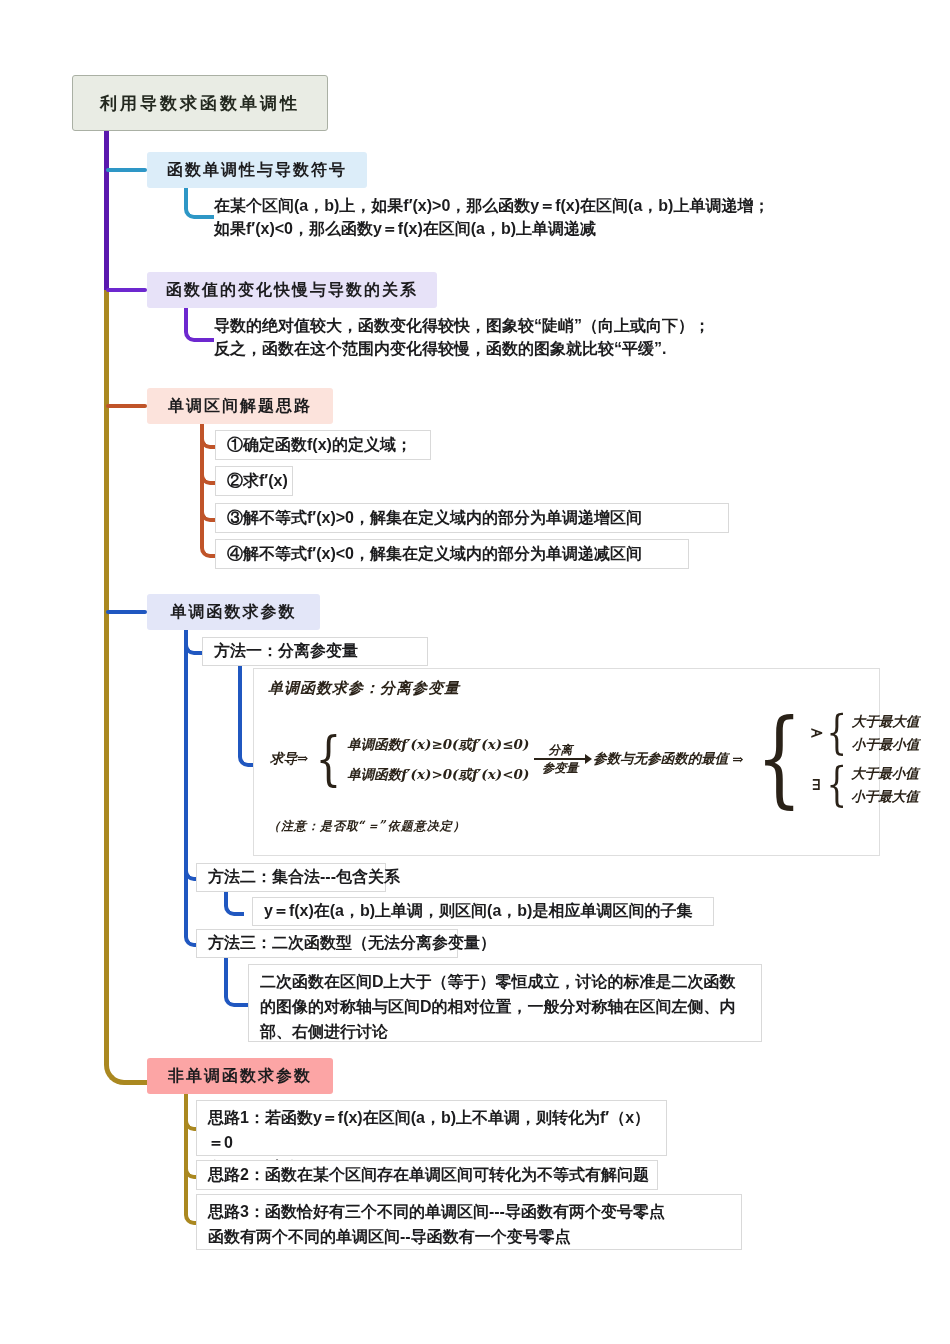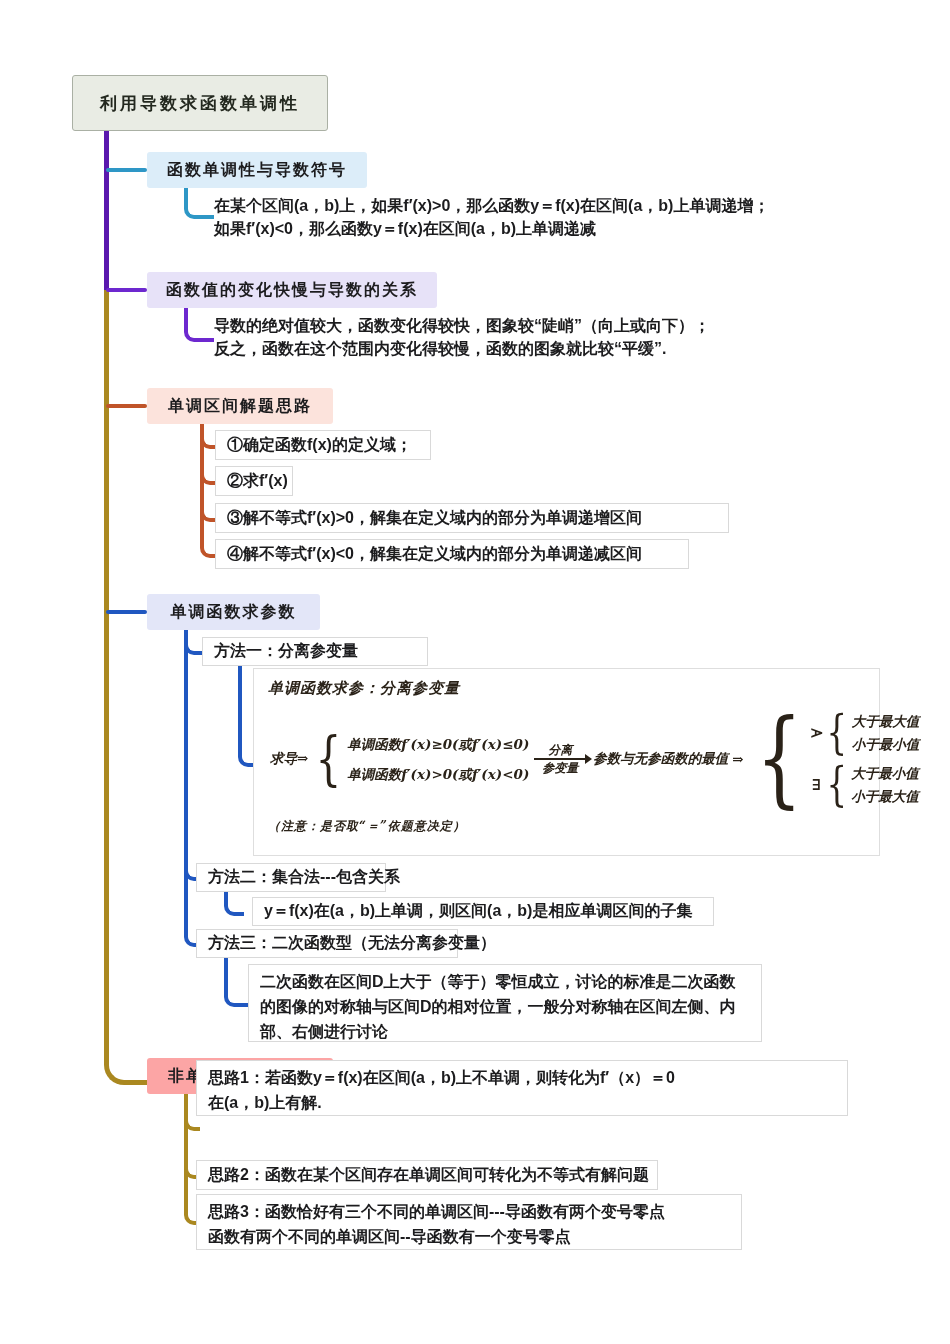--- a/index.html
+++ b/index.html
@@ -25,21 +25,21 @@
   .box.multi{display:block;padding:4px 11px;line-height:25px;white-space:normal;}
   #s1{left:215px;top:430px;width:216px;height:30px;}
   #s2{left:215px;top:466px;width:78px;height:30px;}
   #s3{left:215px;top:503px;width:514px;height:30px;}
   #s4{left:215px;top:539px;width:474px;height:30px;}
   #m1{left:202px;top:637px;width:226px;height:29px;}
   #m2{left:196px;top:863px;width:190px;height:29px;}
   #m2c{left:240px;top:897px;width:462px;height:29px;margin-left:12px;}
   #m3{left:196px;top:929px;width:262px;height:29px;}
   #m3c{left:248px;top:964px;width:514px;height:78px;}
-  #i1{left:196px;top:1060px;width:652px;height:56px;}
+  #i1{left:196px;top:1100px;width:471px;height:56px;}
   #i2{left:196px;top:1160px;width:462px;height:30px;}
   #i3{left:196px;top:1194px;width:546px;height:56px;}
   
   .line{position:absolute;}
   #trunk-purple{left:104px;top:128px;width:5px;height:164px;background:#5a18ae;border-radius:2px;}
   #trunk-gold{left:104px;top:290px;width:44px;height:790px;border-left:5px solid #aa8820;
               border-bottom:5px solid #aa8820;border-bottom-left-radius:20px;}
   .stub{height:4px;border-radius:2px;}
   #stub1{left:106px;top:168px;width:41px;background:#2e97c6;}
   #stub2{left:106px;top:288px;width:41px;background:#6d28cf;}

